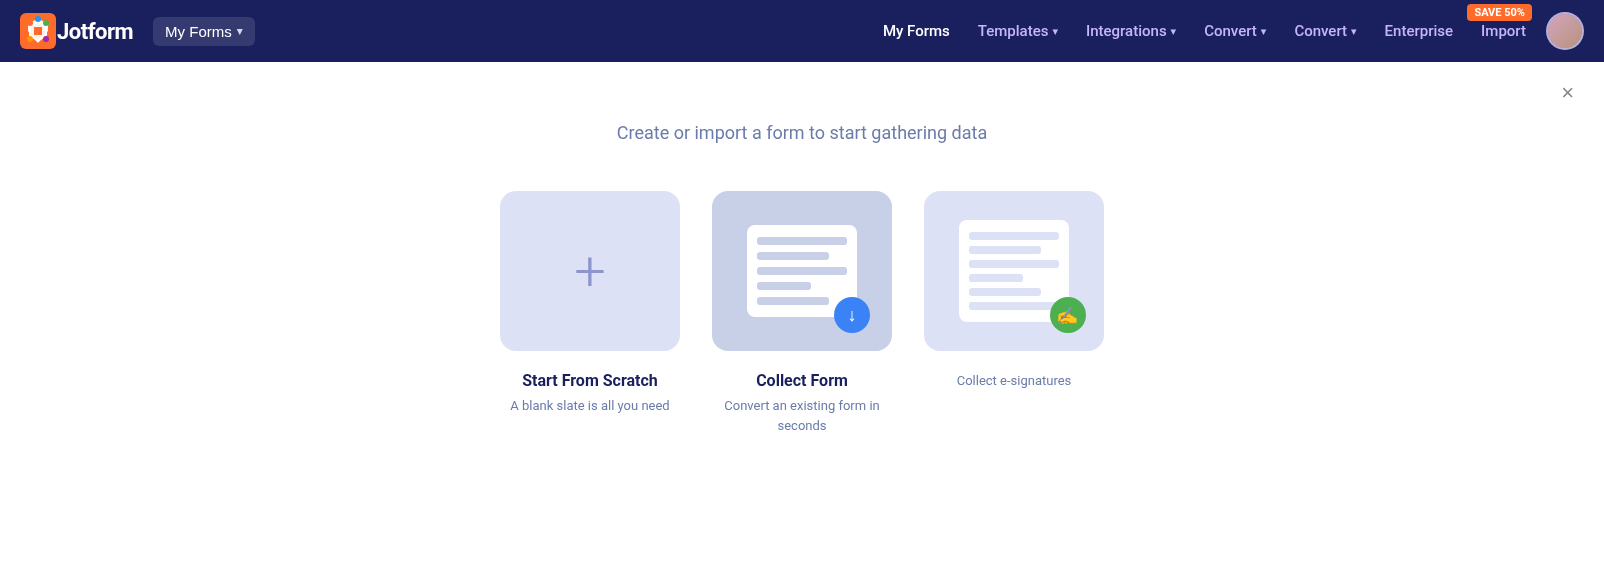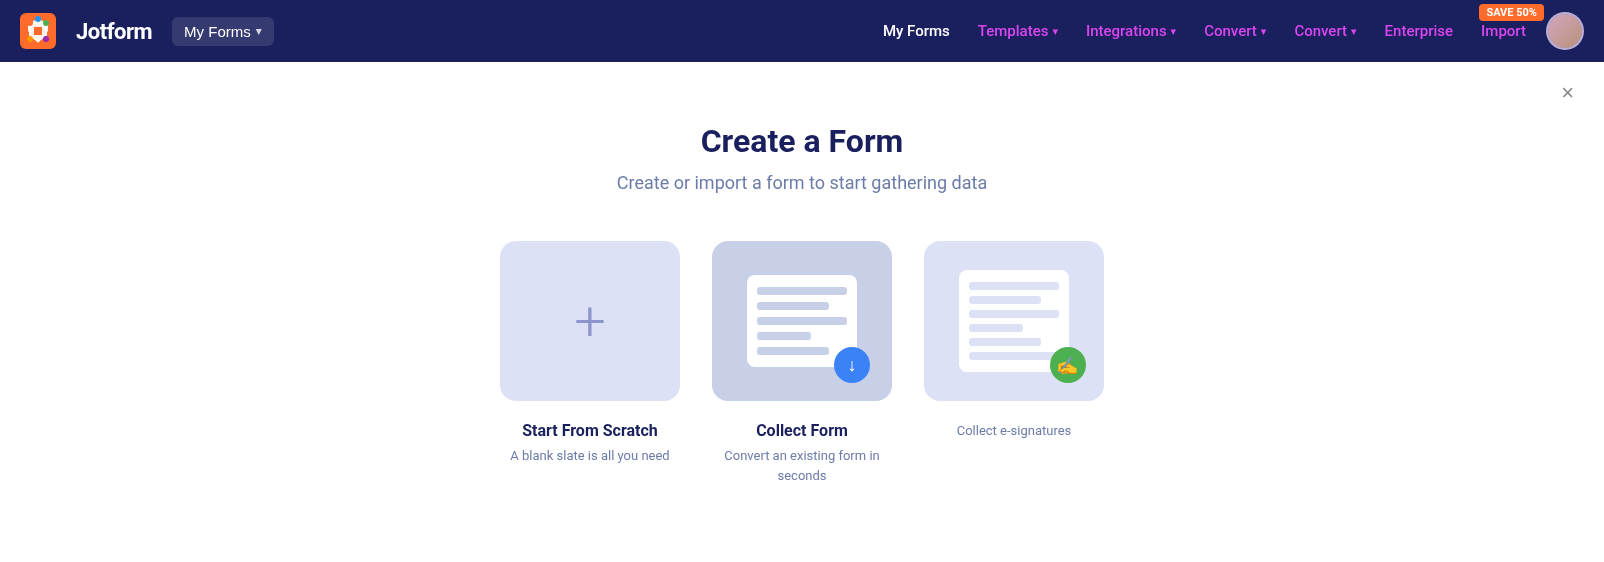--- a/index.html
+++ b/index.html
@@ -11,21 +11,21 @@
       height: 62px;
       display: flex;
       align-items: center;
       padding: 0 20px;
       position: relative;
       z-index: 10;
     }
     .nav-logo {
       display: flex;
       align-items: center;
-      gap: 20px;
+      gap: 1px;
       margin-right: 20px;
     }
     .logo-icon {
       width: 36px;
       height: 36px;
     }
     .logo-text {
       color: #fff;
       font-size: 22px;
       font-weight: 700;
@@ -48,21 +48,21 @@
     .nav-my-forms-btn .chevron {
       font-size: 12px;
       opacity: 0.8;
     }
     .nav-links {
       display: flex;
       align-items: center;
       gap: 4px;
     }
     .nav-link {
-      color: #d946ef;
+      color: #c4b5fd;
       font-size: 15px;
       font-weight: 500;
       background: none;
       border: none;
       cursor: pointer;
       padding: 8px 12px;
       border-radius: 6px;
       display: flex;
       align-items: center;
       gap: 4px;
@@ -73,21 +73,21 @@
     .nav-link.active { color: #fff; }
     .save-badge {
       background: #ff6b2b;
       color: #fff;
       font-size: 11px;
       font-weight: 700;
       padding: 2px 7px;
       border-radius: 4px;
       position: absolute;
       top: 4px;
-      right: 60px;
+      right: 72px;
     }
     .avatar {
       width: 38px;
       height: 38px;
       border-radius: 50%;
       background: #9b8ec4;
       overflow: hidden;
       margin-left: 8px;
       border: 2px solid rgba(255,255,255,0.3);
       display: flex; align-items: center; justify-content: center;
@@ -374,21 +374,20 @@
   <span class="save-badge">SAVE 50%</span>
 
   <div class="avatar">
     <div class="avatar-img"></div>
   </div>
 </nav>
 
 <div class="main-content">
   <button class="close-btn">×</button>
 
-  <h1 class="page-title">Create a Form</h1>
   <p class="page-subtitle">Create or import a form to start gathering data</p>
 
   <div class="cards-row">
 
     <div class="card">
       <div class="card-visual">
         <span class="scratch-plus">+</span>
       </div>
       <div class="card-title">Start From Scratch</div>
       <div class="card-desc">A blank slate is all you need</div>

